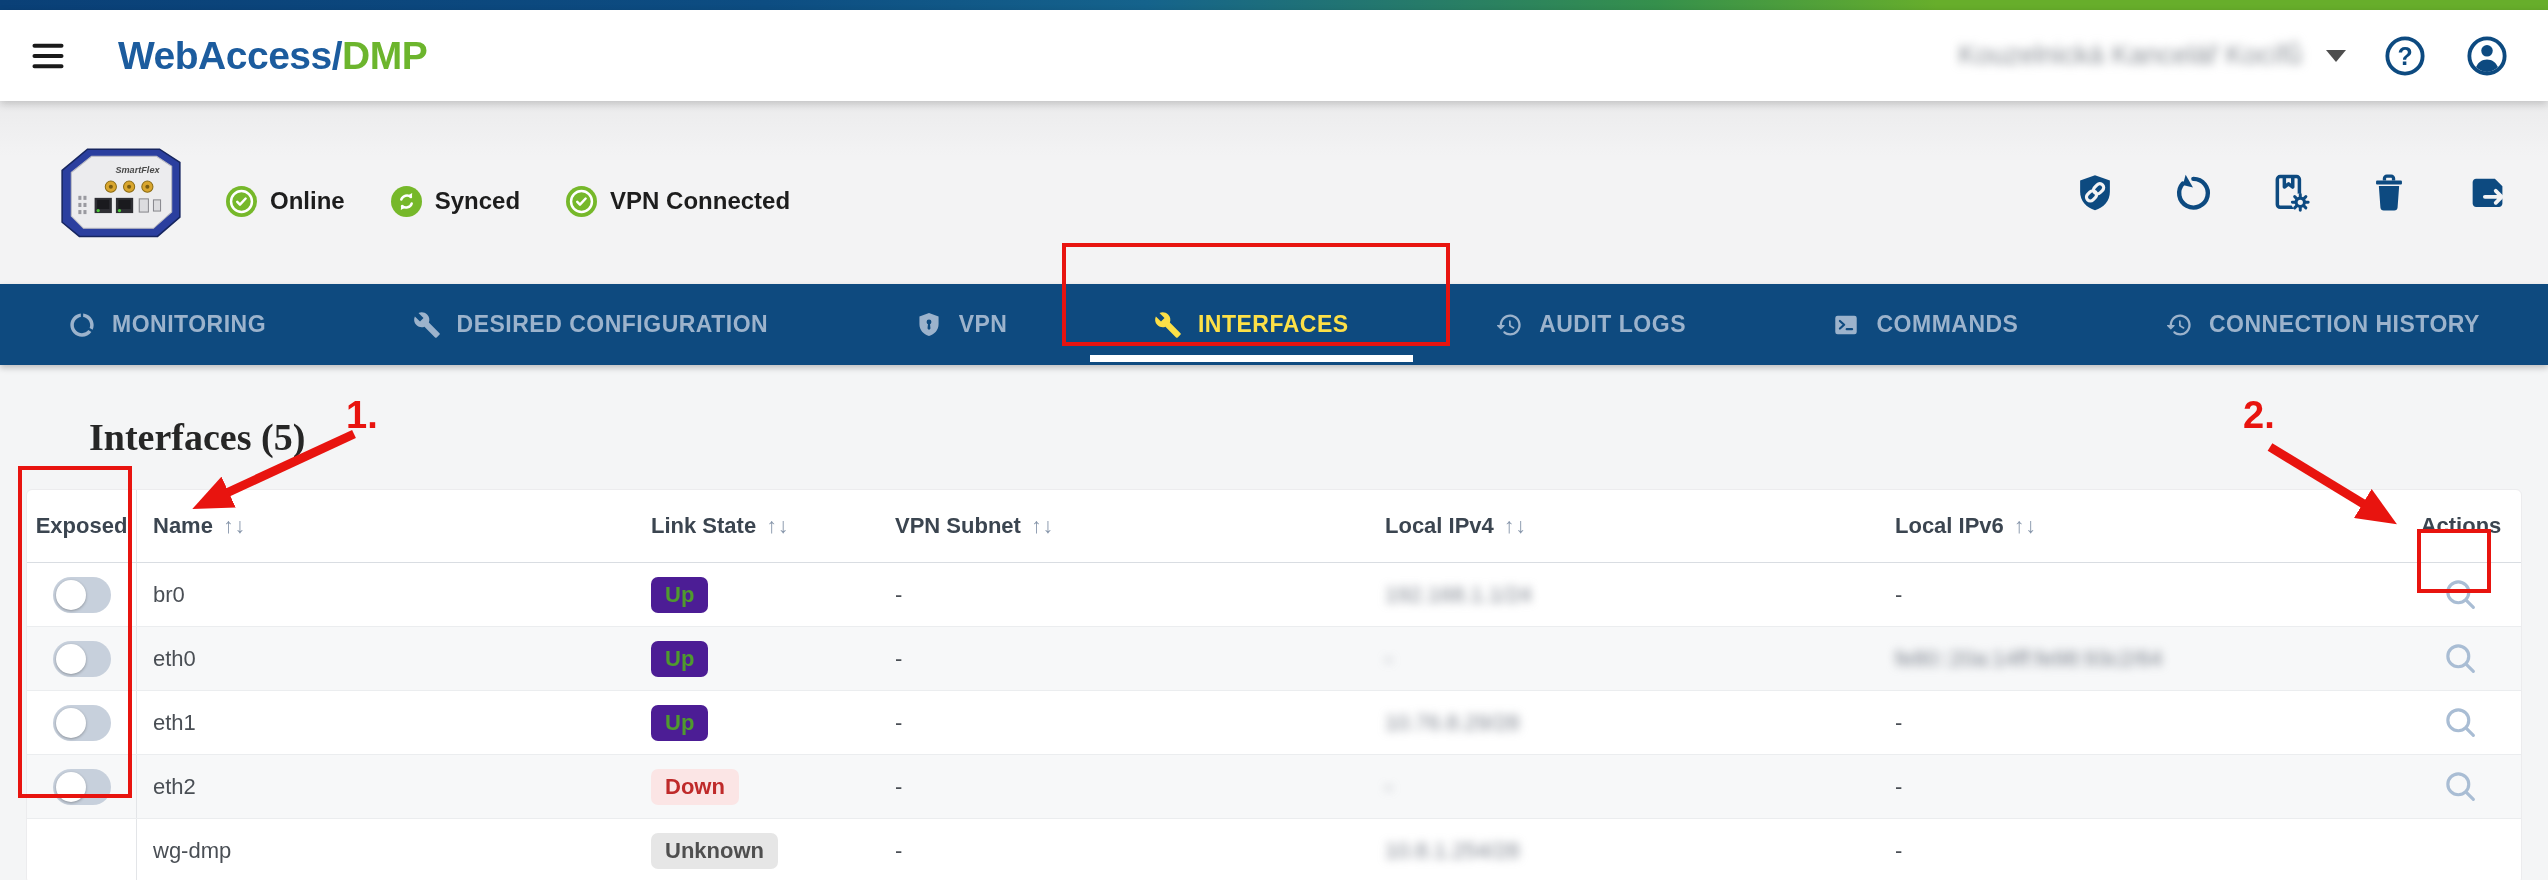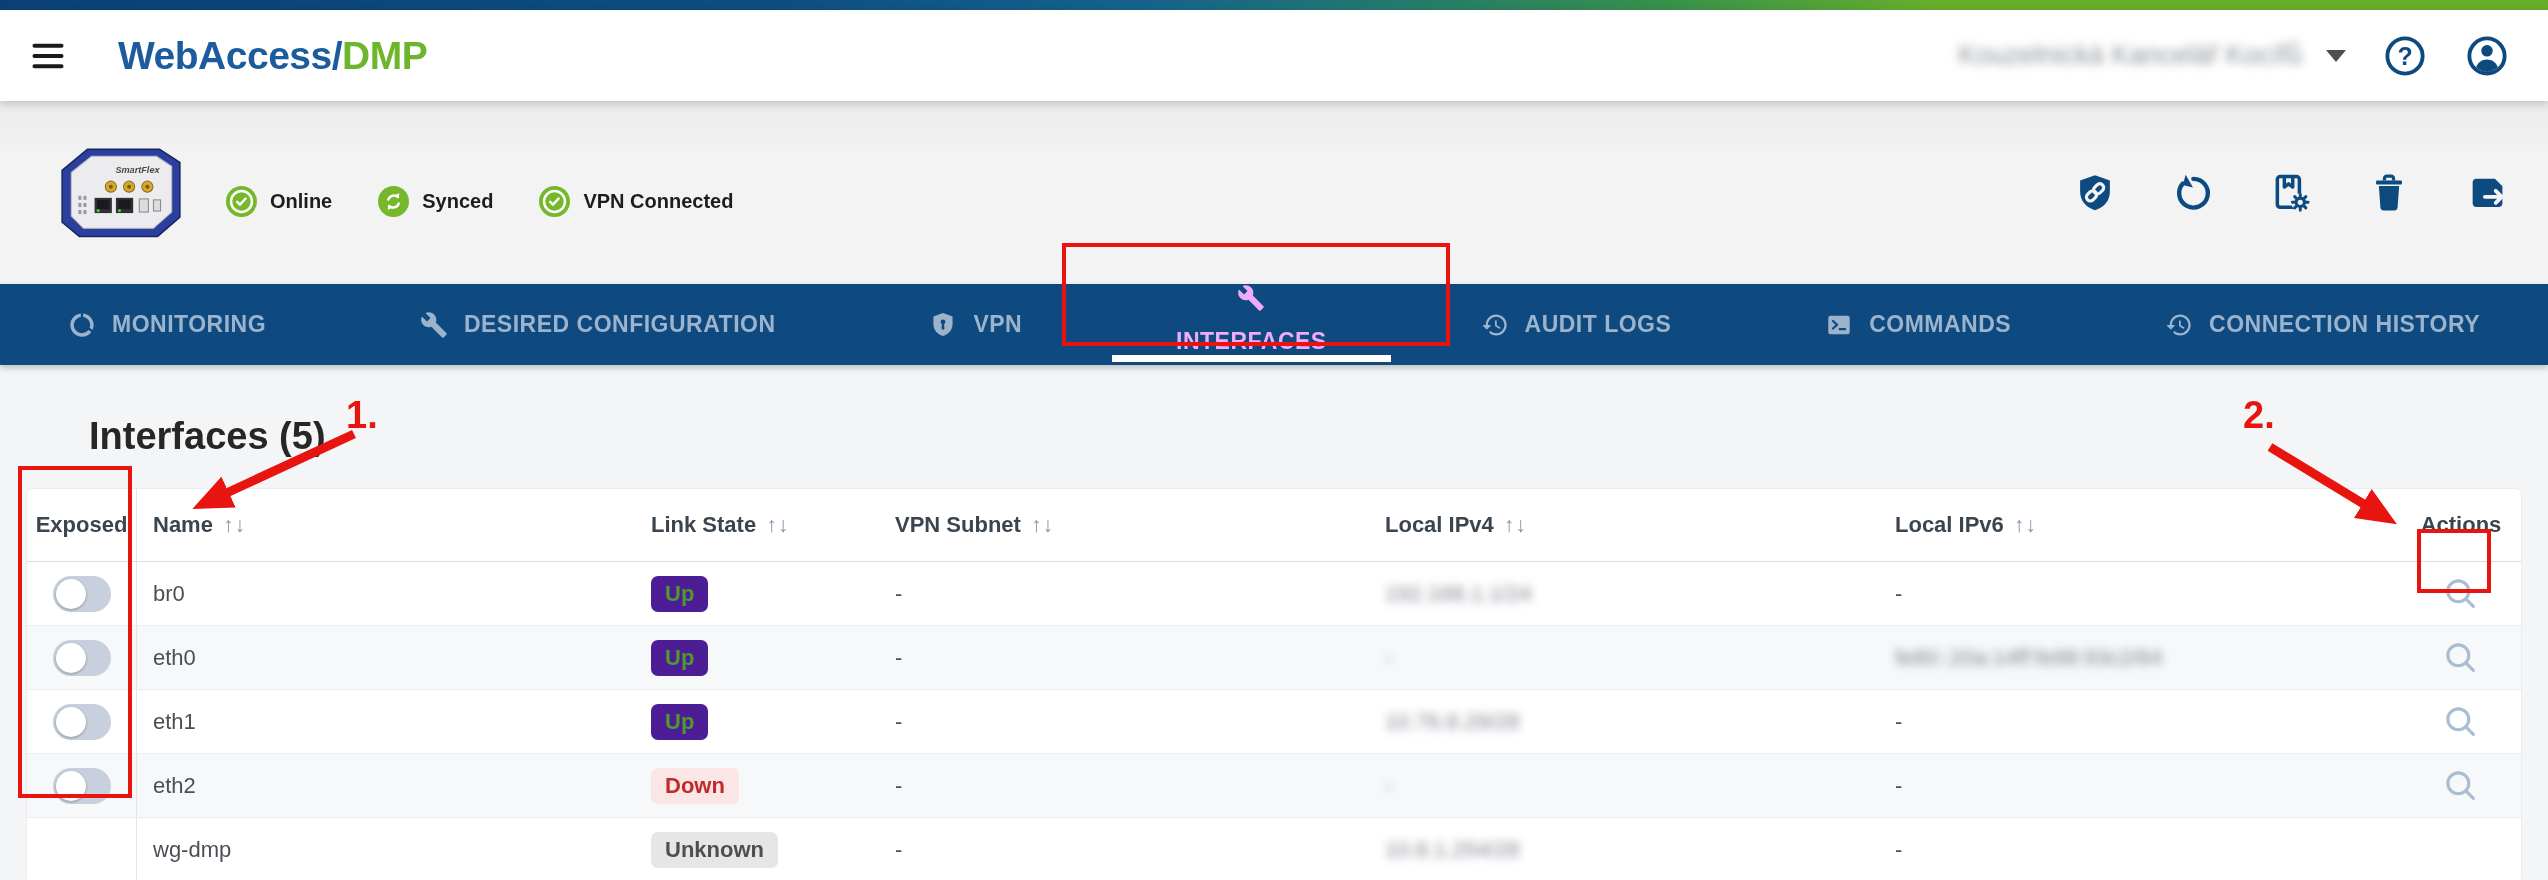--- a/index.html
+++ b/index.html
@@ -40,40 +40,40 @@
   .device-name { font-size:33px; font-weight:bold; color:#8e8e8e; filter:blur(4px); }
   .vpn-pill { display:flex; align-items:center; gap:10px; border:2px solid #0d4a80;
     border-radius:26px; padding:5px 24px; background:transparent; }
   .vpn-label { color:#0d4a80; font-size:22px; }
   .vpn-value { color:#787d85; font-size:22px; filter:blur(4px); }
   .device-statuses { display:flex; align-items:center; gap:46px; margin-top:17px; }
   .status { display:flex; align-items:center; gap:13px; }
   .sicon { width:31px; height:31px; background:#76b82a; border-radius:50%;
     display:flex; align-items:center; justify-content:center; }
   .sicon svg { width:31px; height:31px; display:block; }
-  .slabel { font-size:20px; font-weight:bold; color:#1d1d1d; }
+  .slabel { font-size:24px; font-weight:bold; color:#1d1d1d; }
   .device-actions { margin-left:auto; display:flex; align-items:center; gap:56px; }
   .da-btn { background:none; border:none; padding:0; cursor:pointer; color:#0d4a80; width:42px; height:42px; }
   .da-btn svg { width:42px; height:42px; display:block; }
 
   
   .tab-bar { height:81px; background:#0e4a7f; display:flex; align-items:center;
     justify-content:space-between; padding:0 64px; position:relative; z-index:5;
     box-shadow:0 3px 6px rgba(0,0,0,.22); }
   .tab { position:relative; height:81px; display:flex; align-items:center; gap:16px;
     color:#9cb3cc; cursor:pointer; padding:0 4px; }
   .tab-icon svg { width:28px; height:28px; display:block; }
   .tab-label { font-size:23px; font-weight:bold; letter-spacing:.5px; white-space:nowrap; }
-  .tab.active { color:#f0abfc;flex-direction:column; }
+  .tab.active { color:#fde047; }
   .tab.active::after { content:""; position:absolute; left:-60px; right:-60px; bottom:3px;
     height:7px; background:#ffffff; }
 
   
   .content { position:relative; }
-  .page-title { margin:50px 0 0 89px; font-size:38px; font-weight:bold; color:#262626; }
+  .page-title { margin:50px 0 0 89px; font-size:38px; font-weight:bold; color:#262626;font-family:Liberation Serif, serif; }
   .table-card { margin:30px 26px 0; background:#ffffff; border:1px solid #ececee; border-radius:6px; }
   .thead, .trow { display:grid; grid-template-columns:110px 504px 240px 490px 510px 520px 120px;
     align-items:center; }
   .thead { height:73px; border-bottom:1px solid #d9dde2; }
   .th { font-size:22px; font-weight:bold; color:#3b4550; display:flex; align-items:center; height:100%; }
   .th.sortable { cursor:pointer; }
   .sort { font-size:21px; color:#8695aa; margin-left:10px; font-weight:normal; letter-spacing:1px; }
   .cell { display:flex; align-items:center; height:100%; font-size:22px; color:#4a4f55; }
   .cell-exposed, .col-exposed { justify-content:center; border-right:1px solid #e3e5e8; }
   .col-name, .cell-name { padding-left:16px; }

